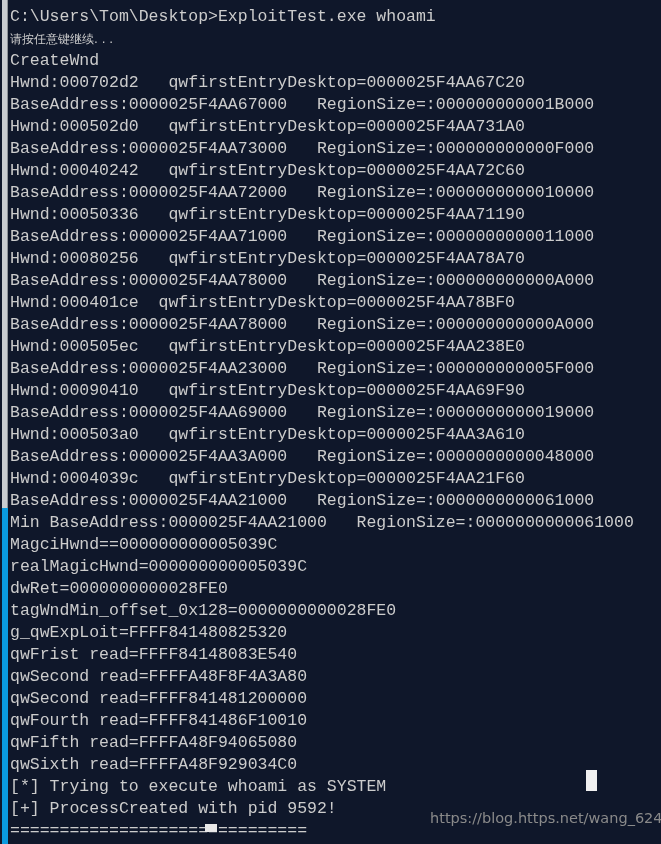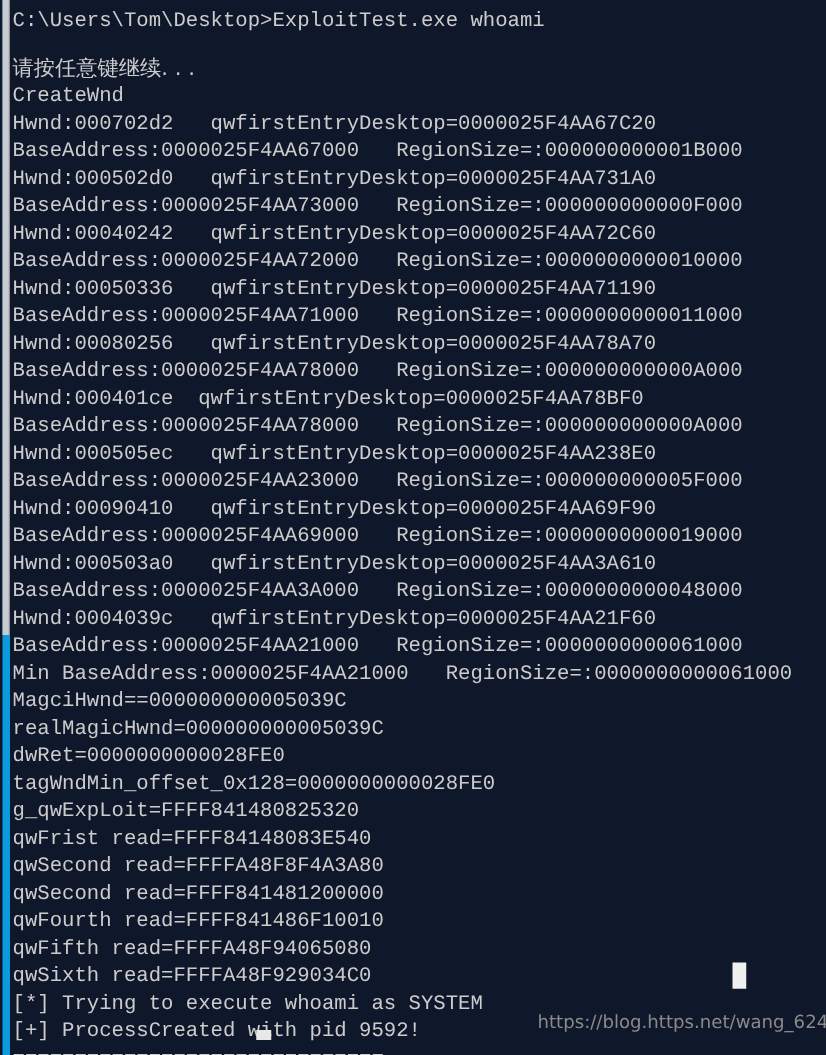--- a/index.html
+++ b/index.html
@@ -46,22 +46,21 @@
     white-space: pre;
     letter-spacing: 0px;
   }
   .line {
     height: 22px;
     white-space: pre;
     font-family: "Liberation Mono", "DejaVu Sans Mono", monospace;
   }
   .line.cn {
     font-family: "DejaVu Sans", "Liberation Sans", sans-serif;
-    font-size: 17px;
-    margin-top: 16px;
+    font-size: 12px;
   }
   #block-cursor {
     position: absolute;
     left: 586px;
     top: 770px;
     width: 11px;
     height: 21px;
     background: #f0f0f0;
   }
   #prompt-cursor {

